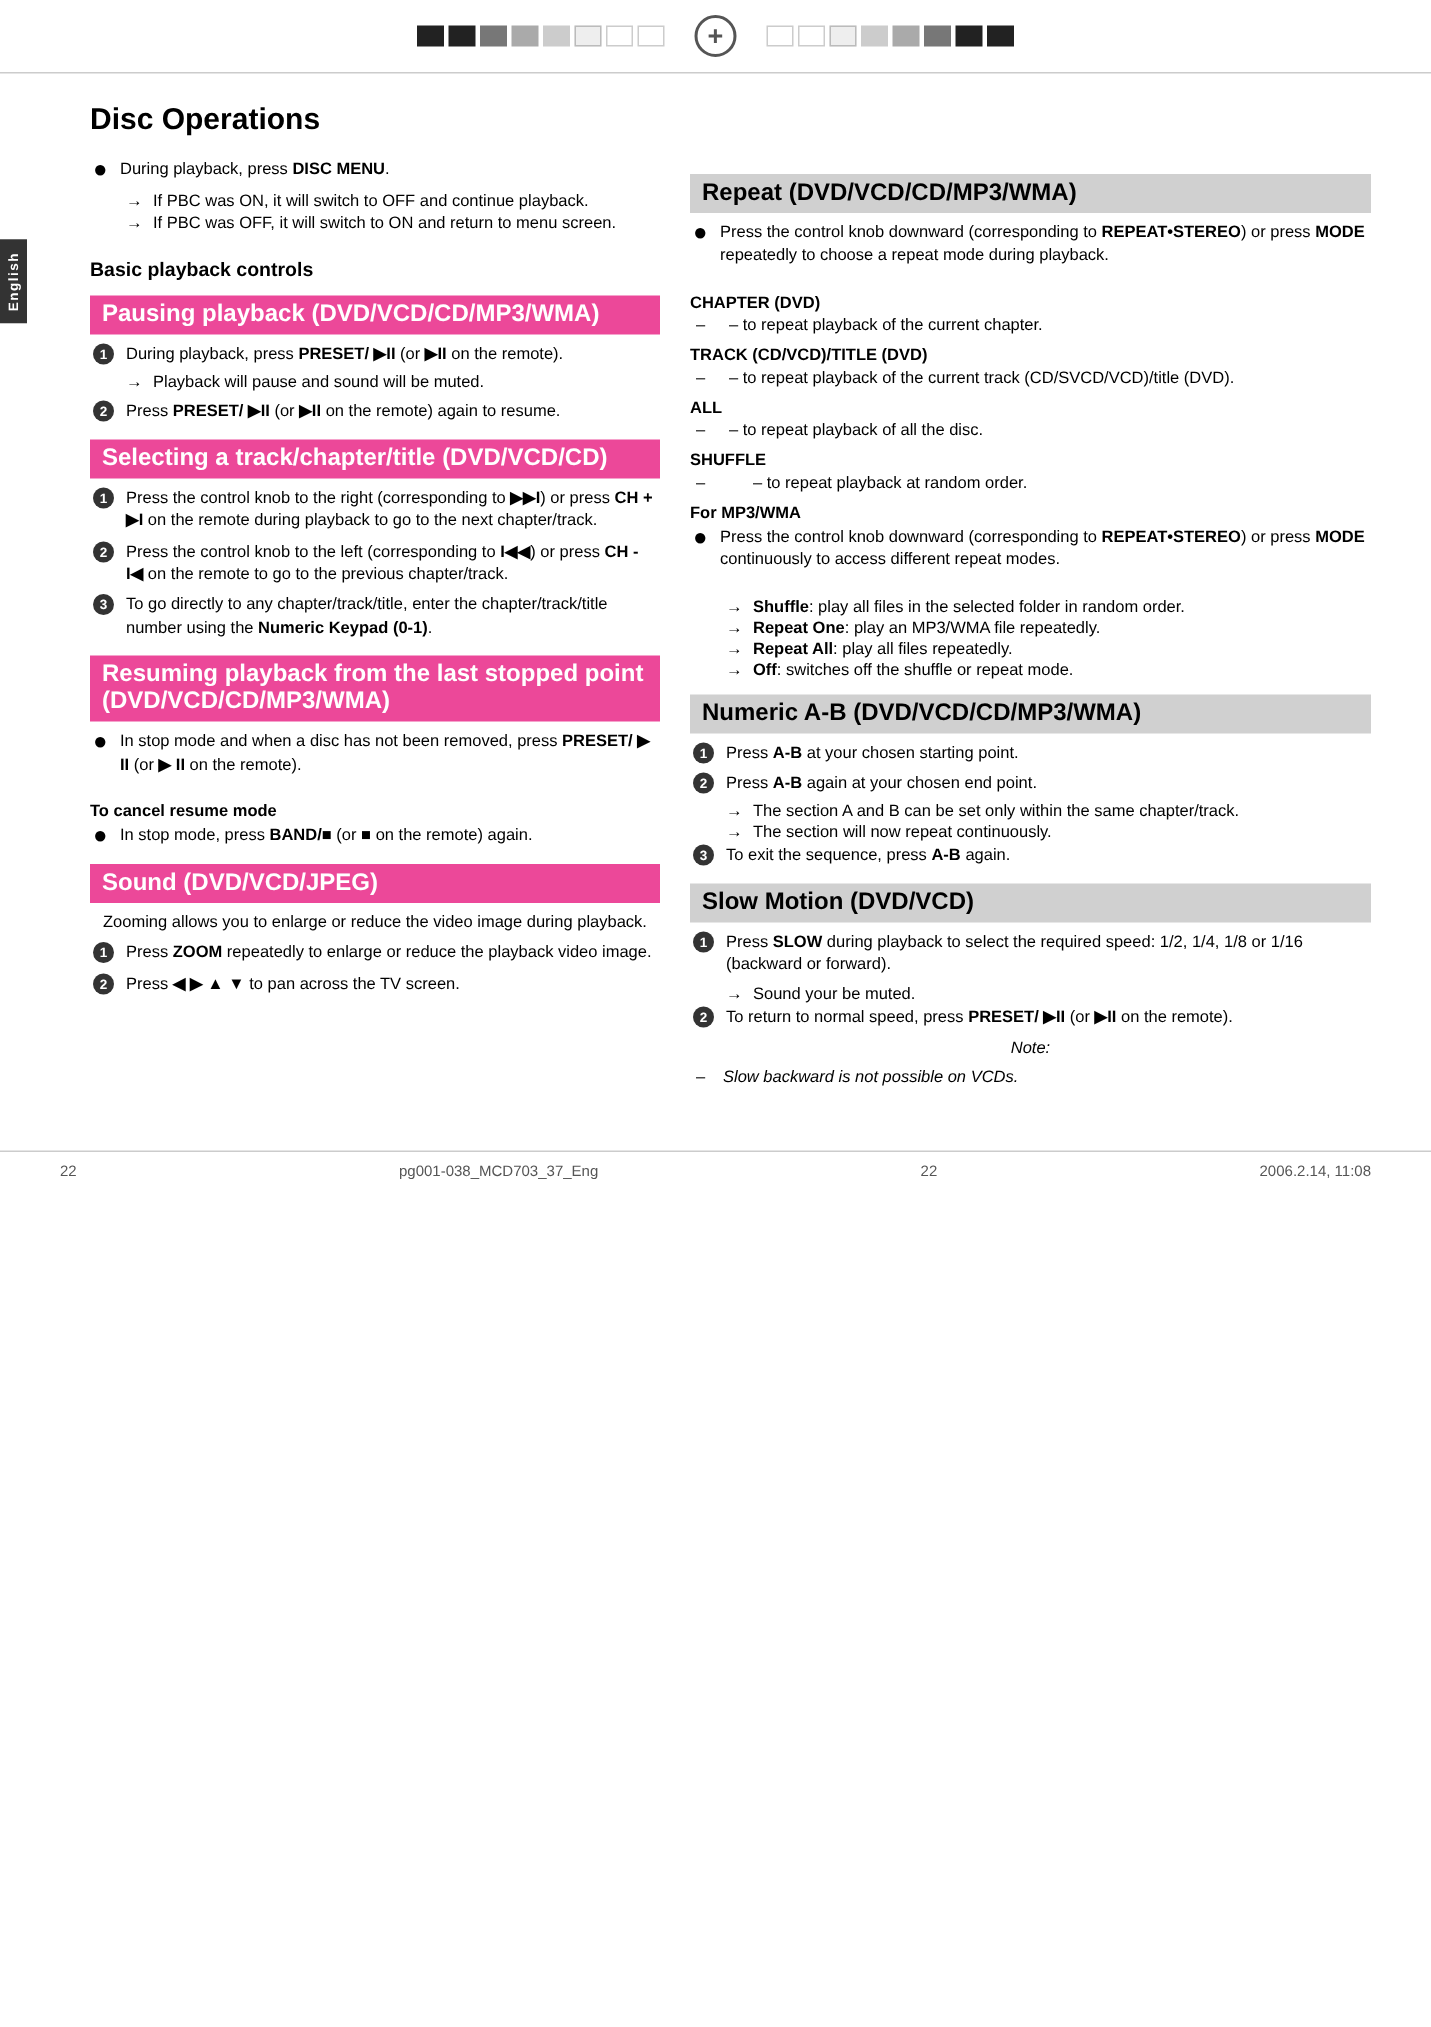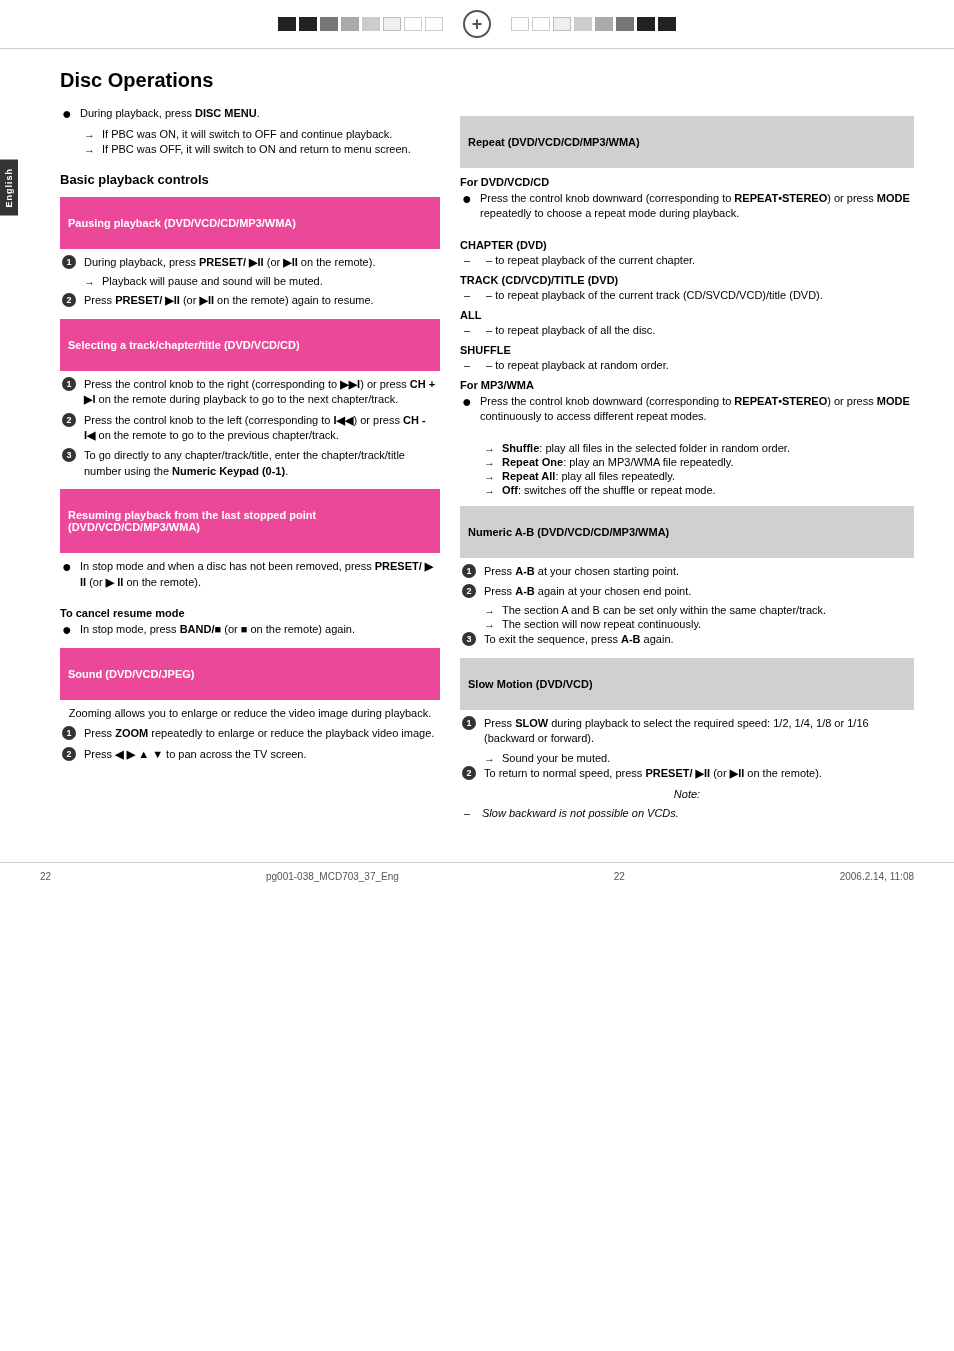--- a/index.html
+++ b/index.html
@@ -87,23 +87,23 @@
       width: 380px;
       flex-shrink: 0;
     }
     .col-right {
       flex: 1;
     }
 
     
     .section-header {
       background: #d0d0d0;
-      padding: 20px 8px;
-      font-weight: bold;
-      font-size: 11px;
+      padding: 4px 8px;
+      font-weight: bold;
+      font-size: 16px;
       margin-bottom: 6px;
       margin-top: 10px;
     }
     .section-header.dark {
       background: #ec4899;
       color: #fff;
     }
 
     
     .bullet-item {
@@ -327,21 +327,20 @@
           Press <b>◀ ▶ ▲ ▼</b> to pan across the TV screen.
         </span>
       </div>
 
     </div>
 
     <div class="col-right">
 
       <div class="section-header">Repeat (DVD/VCD/CD/MP3/WMA)</div>
 
-      <div class="sub-header">For DVD/VCD/CD</div>
 
       <div class="bullet-item">
         <span class="bullet-circle">●</span>
         <span class="bullet-text">
           Press the control knob downward (corresponding to <b>REPEAT•STEREO</b>) or press <b>MODE</b> repeatedly to choose a repeat mode during playback.
         </span>
       </div>
 
       <div class="sub-header mt4">CHAPTER (DVD)</div>
       <div class="dash-item">
@@ -357,21 +356,21 @@
 
       <div class="sub-header">ALL</div>
       <div class="dash-item">
         <span class="dash-sym">–</span>
         <span style="margin-left:4px">– to repeat playback of all the disc.</span>
       </div>
 
       <div class="sub-header">SHUFFLE</div>
       <div class="dash-item mb6">
         <span class="dash-sym">–</span>
-        <span style="margin-left:4px">– to repeat playback at random order.</span>
+        <span style="margin-left:20px">– to repeat playback at random order.</span>
       </div>
 
       <div class="sub-header">For MP3/WMA</div>
 
       <div class="bullet-item">
         <span class="bullet-circle">●</span>
         <span class="bullet-text">
           Press the control knob downward (corresponding to <b>REPEAT•STEREO</b>) or press <b>MODE</b> continuously to access different repeat modes.
         </span>
       </div>

